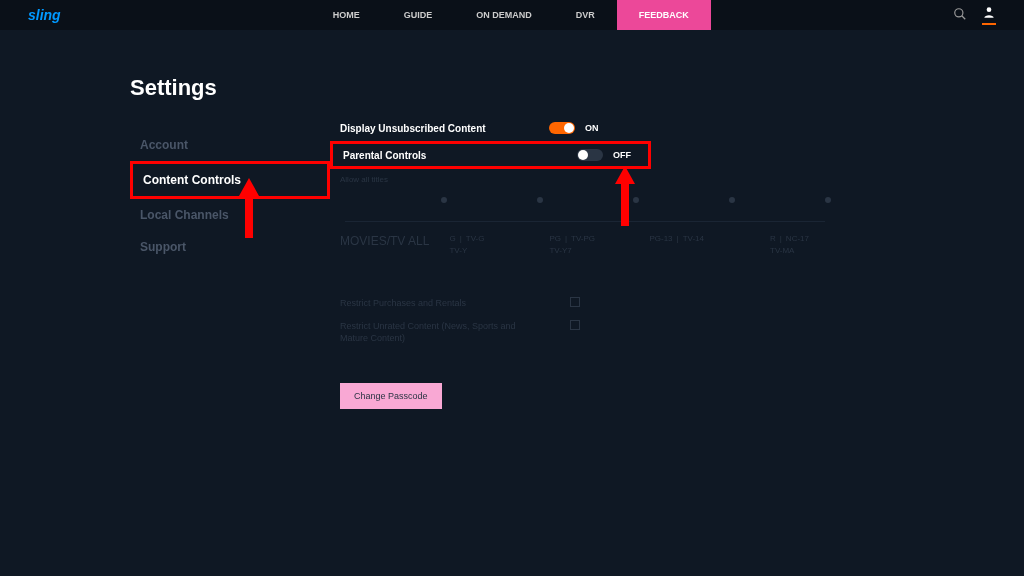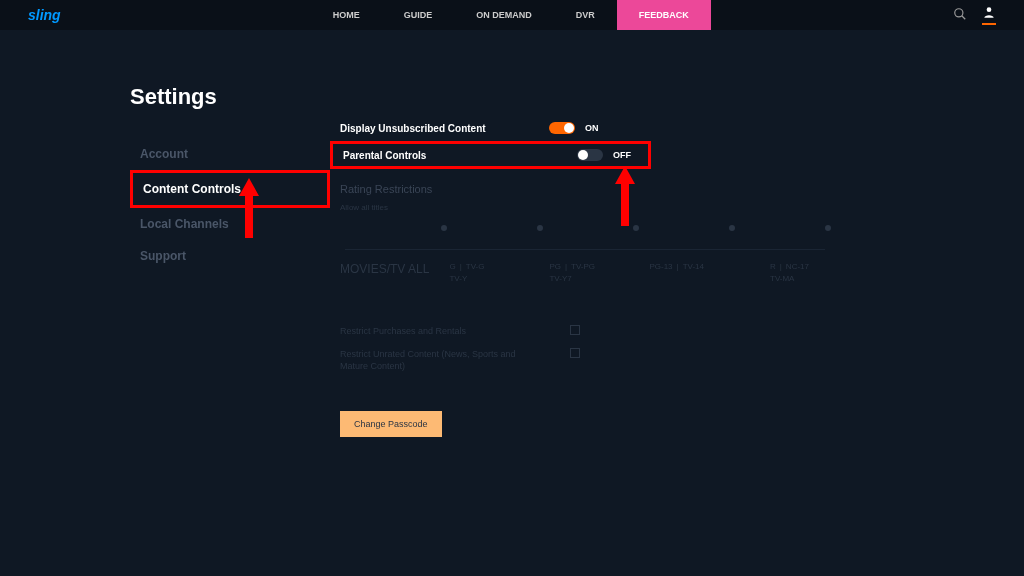--- a/index.html
+++ b/index.html
@@ -10,21 +10,21 @@
     .nav-center { display: flex; margin-left: 250px; gap: 0; align-items: center; }
     .nav-item { color: #ccc; font-size: 9px; font-weight: bold; padding: 10px 22px; cursor: pointer; }
     .nav-feedback { background: #ec4899; color: #fff; font-size: 9px; font-weight: bold; padding: 10px 22px; cursor: pointer; }
     .header-right { margin-left: auto; display: flex; gap: 15px; align-items: center; }
     .icon-search { color: #999; font-size: 14px; }
     .icon-user { color: #fff; font-size: 14px; }
     .user-underline { width: 14px; height: 2px; background: #ff6600; margin-top: 1px; }
     
     .main { display: flex; padding: 45px 0 0 130px; }
     .sidebar { width: 200px; }
-    .page-title { font-size: 22px; font-weight: bold; color: #fff; margin-bottom: 28px; margin-top: 9px; }
+    .page-title { font-size: 22px; font-weight: bold; color: #fff; margin-bottom: 28px; }
     .sidebar-item { color: #4a5668; font-size: 12px; font-weight: bold; padding: 9px 10px; cursor: pointer; }
     .sidebar-item.active { color: #fff; border: 3px solid #ff0000; }
     
     .content { flex: 1; padding-top: 42px; padding-right: 60px; }
     .setting-row { display: flex; align-items: center; padding: 5px 10px; margin-bottom: 2px; }
     .setting-row.highlighted { border: 3px solid #ff0000; }
     .setting-label { font-size: 10px; font-weight: bold; color: #fff; }
     .spacer { flex: 1; }
     
     .toggle { width: 26px; height: 12px; border-radius: 6px; position: relative; cursor: pointer; margin-right: 10px; }
@@ -44,21 +44,21 @@
     .rating-label { font-size: 12px; color: #2a3544; width: 88px; }
     .rating-group { display: flex; gap: 4px; width: 100px; }
     .rating-item { font-size: 8px; color: #2a3544; }
     .rating-divider { color: #2a3544; font-size: 8px; }
     .rating-sub { font-size: 8px; color: #2a3544; margin-top: 3px; }
     
     .checkbox-row { display: flex; align-items: flex-start; margin: 10px 10px; gap: 20px; }
     .checkbox-label { font-size: 9px; color: #2a3544; width: 200px; line-height: 1.4; }
     .checkbox-box { width: 10px; height: 10px; border: 1px solid #2a3544; margin-left: 10px; cursor: pointer; }
     
-    .change-btn { font-size: 9px; color: #2a3544; padding: 8px 14px; background: #fdba74; margin: 28px 10px; display: inline-block; cursor: pointer; }
+    .change-btn { font-size: 9px; color: #2a3544; padding: 8px 14px; background: #f9a8d4; margin: 28px 10px; display: inline-block; cursor: pointer; }
     
     .arrow { position: absolute; }
     .arrow svg { display: block; }
   </style>
 </head>
 <body>
 
 <div class="header">
   <div class="logo">sling</div>
   <div class="nav-center">
@@ -108,21 +108,20 @@
     
     <div class="setting-row highlighted" style="width: 321px;">
       <div class="setting-label">Parental Controls</div>
       <div class="spacer"></div>
       <div class="toggle off">
           <div class="knob"></div>
         </div>
       <div class="toggle-text">OFF</div>
     </div>
     
-    <div class="section-heading">Rating Restrictions</div>
     <div class="sub-label">Allow all titles</div>
     
     <div class="slider-track" style="width: 480px;">
       <div class="slider-dot" style="left: 20%;"></div>
       <div class="slider-dot" style="left: 40%;"></div>
       <div class="slider-dot" style="left: 60%;"></div>
       <div class="slider-dot" style="left: 80%;"></div>
       <div class="slider-dot" style="left: 100%;"></div>
     </div>
     

